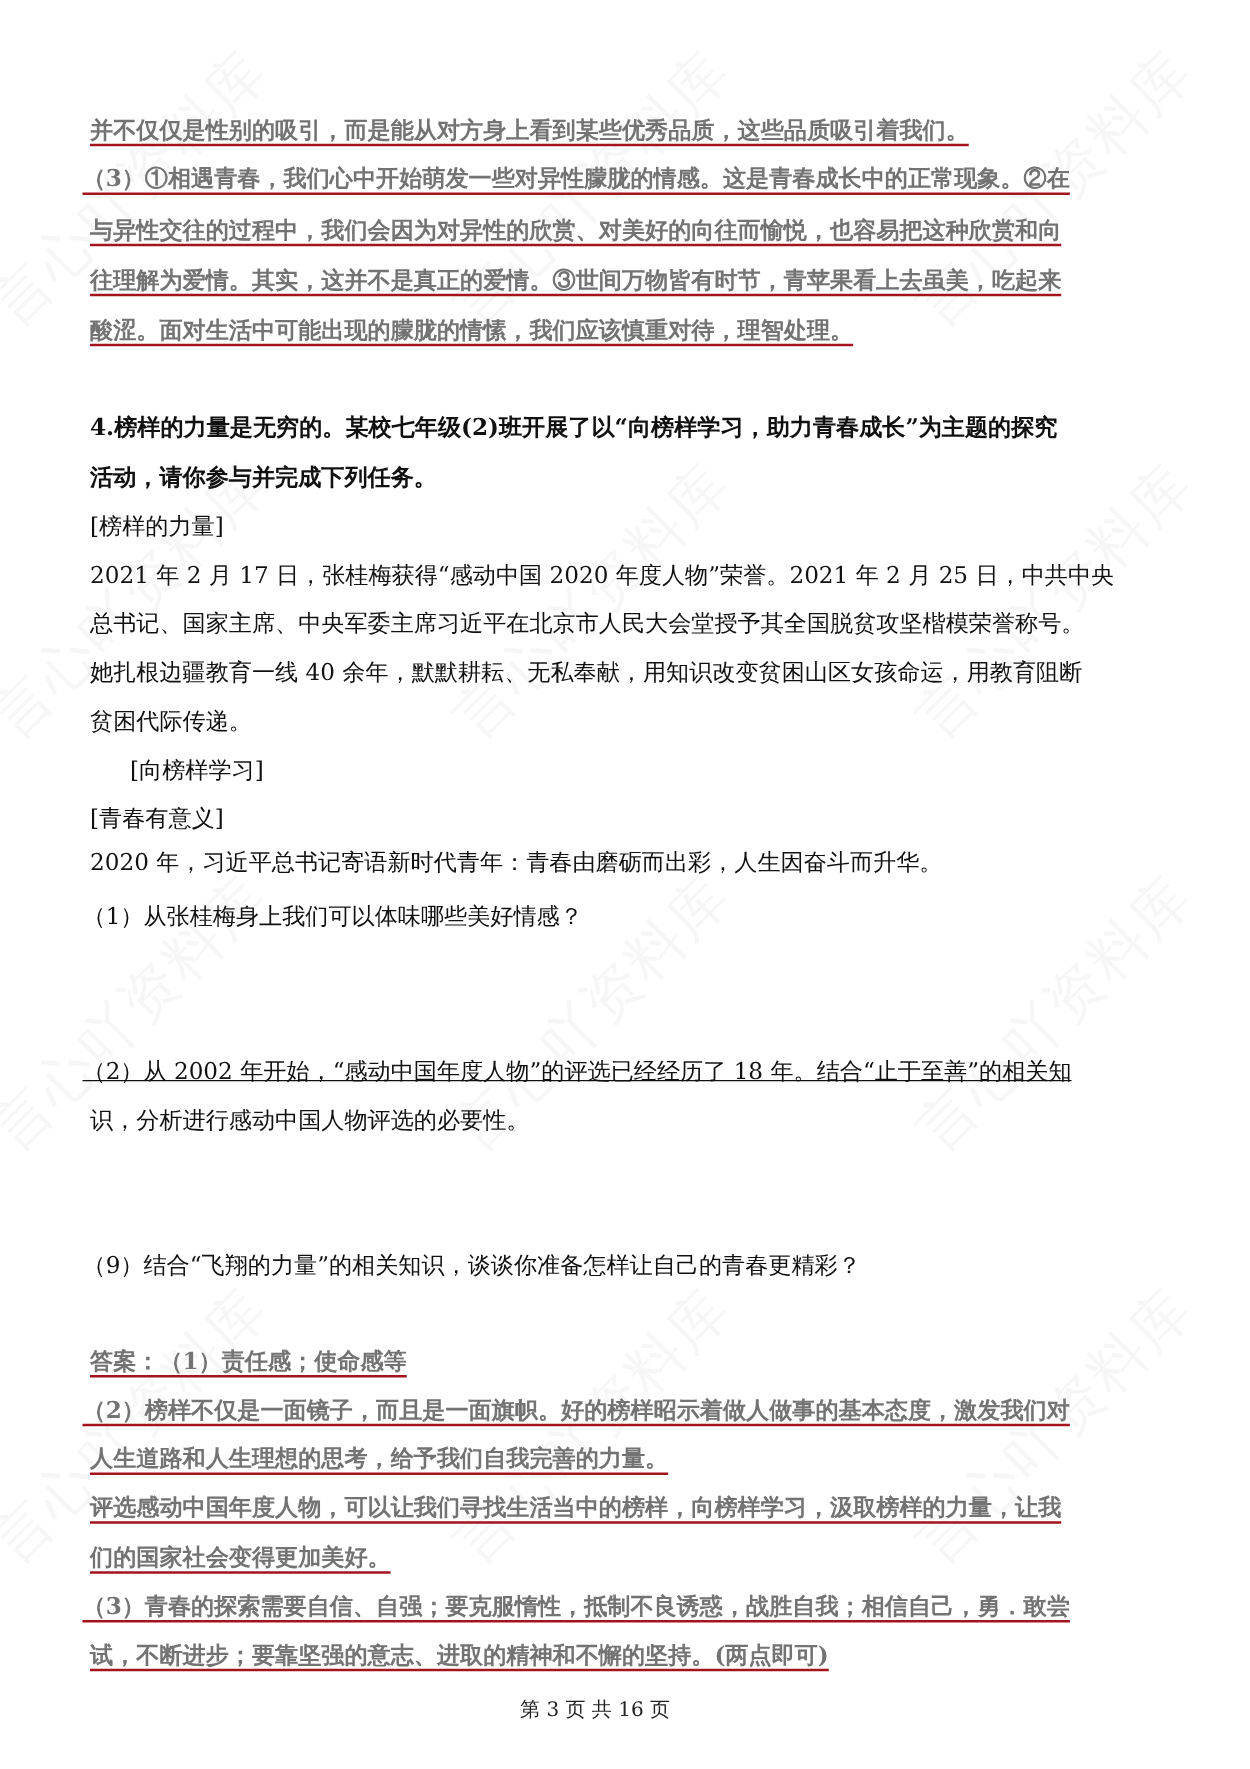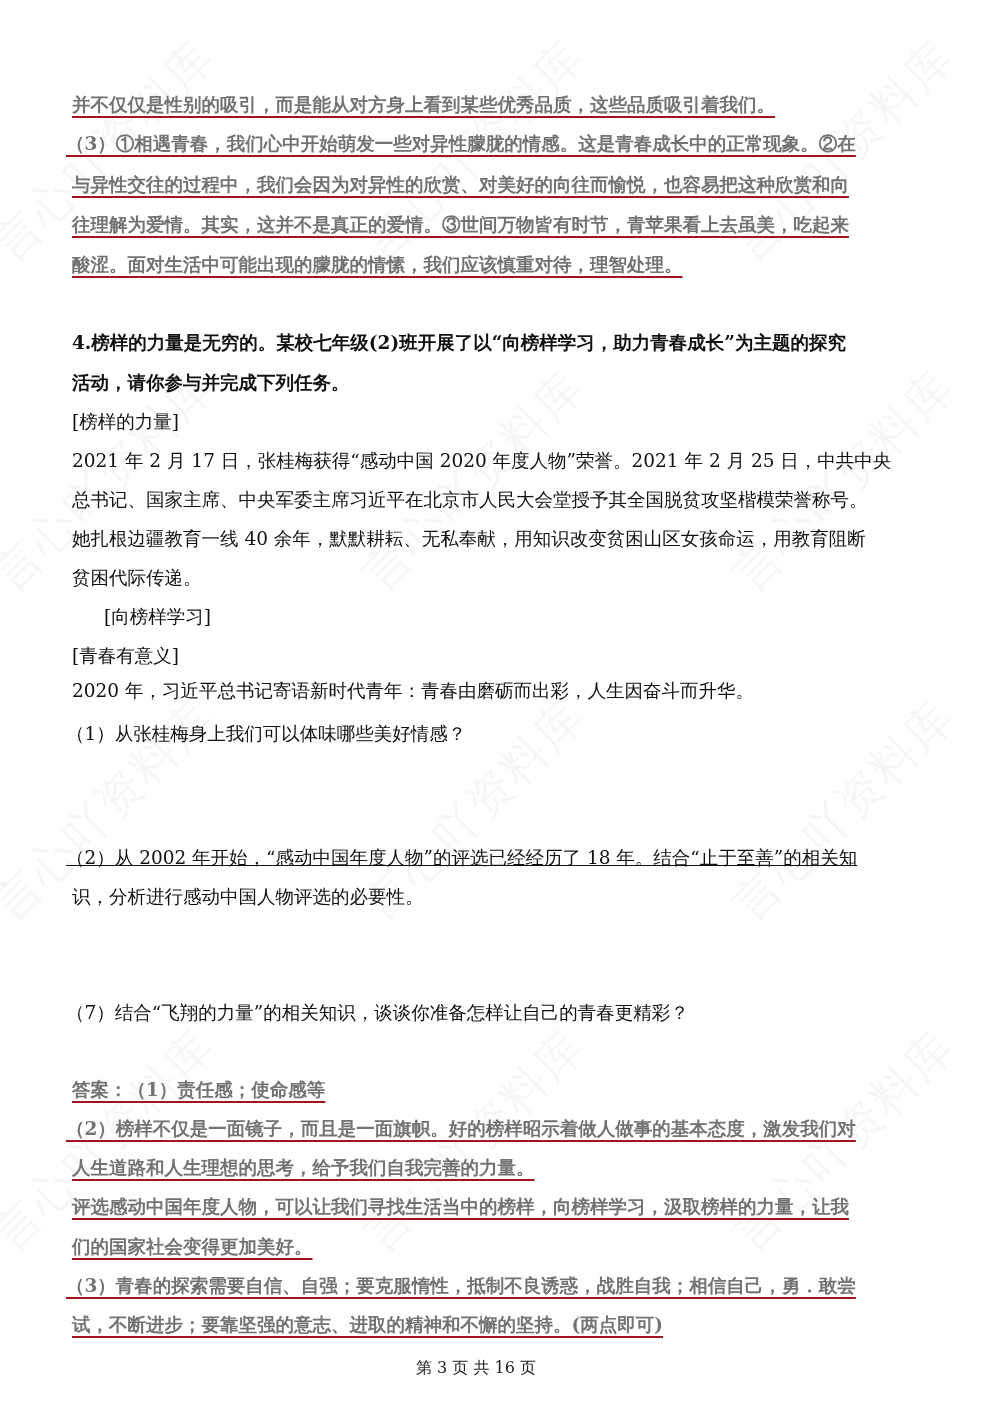--- a/index.html
+++ b/index.html
@@ -109,21 +109,21 @@
     <div class="line" style="top:604px;margin-left:32px;">[向榜样学习]</div>
     <div class="line" style="top:643px;">[青春有意义]</div>
 
     <div class="line" style="top:678px;">2020 年，习近平总书记寄语新时代青年：青春由磨砺而出彩，人生因奋斗而升华。</div>
 
     <div class="line" style="top:721px; left:66px;">（1）从张桂梅身上我们可以体味哪些美好情感？</div>
 
     <div class="line" style="top:845px; left:66px;text-decoration:underline;">（2）从 2002 年开始，“感动中国年度人物”的评选已经经历了 18 年。结合“止于至善”的相关知</div>
     <div class="line" style="top:884px;">识，分析进行感动中国人物评选的必要性。</div>
 
-    <div class="line" style="top:1000px; left:66px;">（7）结合“飞翔的力量”的相关知识，谈谈你准备怎样让自己的青春更精彩？</div>
+    <div class="line" style="top:1000px; left:66px;">（9）结合“飞翔的力量”的相关知识，谈谈你准备怎样让自己的青春更精彩？</div>
   </div>
 
   <div>
     <div class="line red" style="top:1077px;">答案：（1）责任感；使命感等</div>
     <div class="line red" style="top:1116px; left:66px;">（2）榜样不仅是一面镜子，而且是一面旗帜。好的榜样昭示着做人做事的基本态度，激发我们对</div>
     <div class="line red" style="top:1155px;">人生道路和人生理想的思考，给予我们自我完善的力量。</div>
     <div class="line red" style="top:1194px;">评选感动中国年度人物，可以让我们寻找生活当中的榜样，向榜样学习，汲取榜样的力量，让我</div>
     <div class="line red" style="top:1234px;">们的国家社会变得更加美好。</div>
     <div class="line red" style="top:1273px; left:66px;">（3）青春的探索需要自信、自强；要克服惰性，抵制不良诱惑，战胜自我；相信自己，勇．敢尝</div>
     <div class="line red" style="top:1312px;">试，不断进步；要靠坚强的意志、进取的精神和不懈的坚持。(两点即可)</div>

